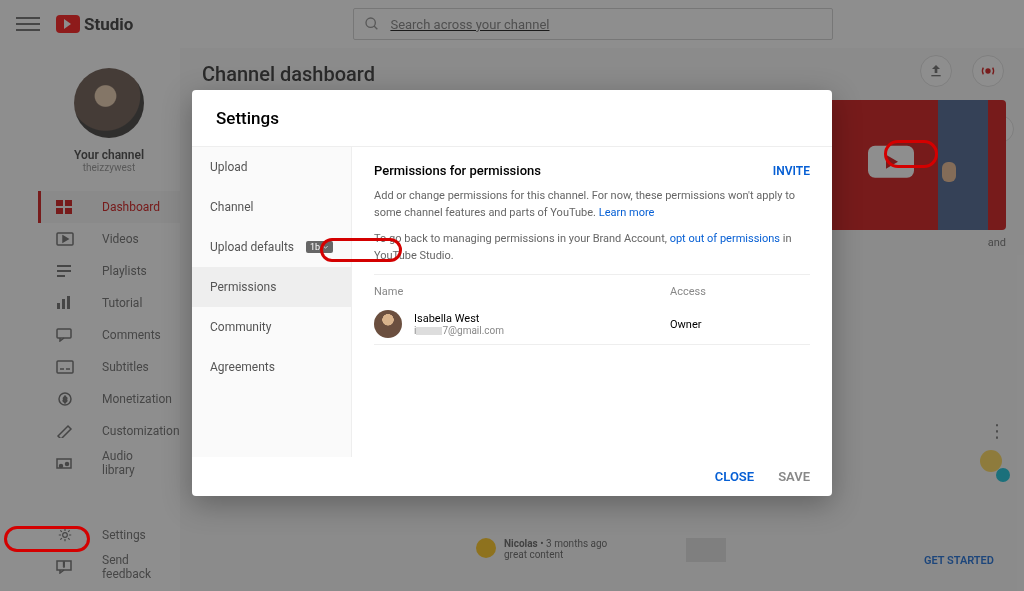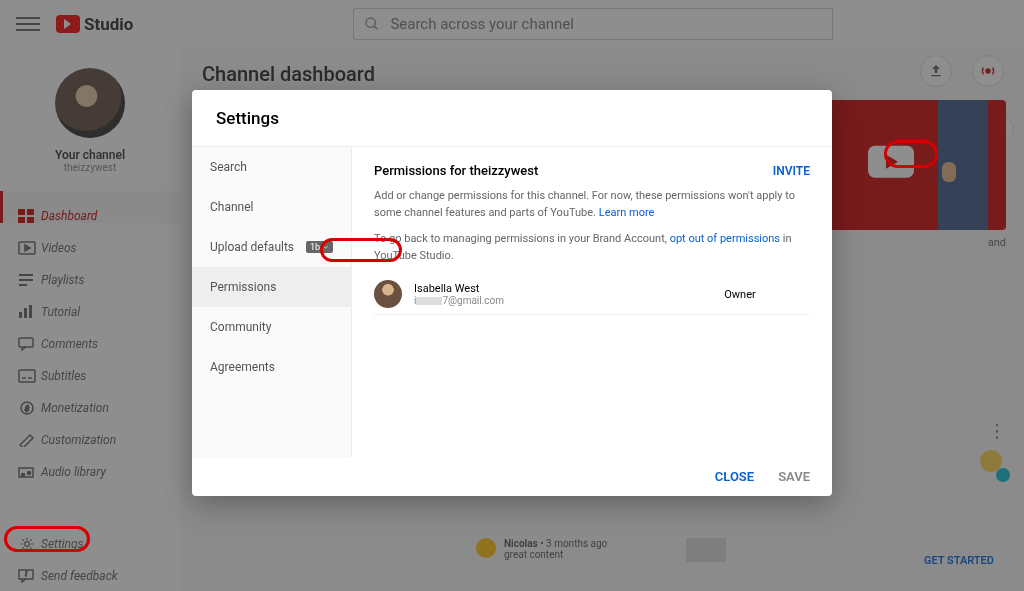--- a/index.html
+++ b/index.html
@@ -6,31 +6,31 @@
   body { width: 1024px; height: 591px; background: #f9f9f9; overflow: hidden; position: relative; }
   .topbar { height: 48px; display: flex; align-items: center; padding: 0 16px; background: #fff; }
   .menu-icon { width: 24px; height: 24px; display: flex; flex-direction: column; justify-content: center; gap: 4px; cursor: pointer; margin-right: 16px; }
   .menu-icon span { height: 2px; background: #606060; }
   .logo { display: flex; align-items: center; gap: 4px; margin-right: 40px; }
   .logo-play { width: 24px; height: 18px; background: #ff0000; border-radius: 4px; position: relative; }
   .logo-play::after { content: ""; position: absolute; left: 8px; top: 4px; border-left: 7px solid #fff; border-top: 5px solid transparent; border-bottom: 5px solid transparent; }
   .logo-text { font-weight: 700; font-size: 17px; color: #282828; }
   .search { flex: 0 0 480px; margin-left: 180px; height: 32px; border: 1px solid #ccc; border-radius: 2px; display: flex; align-items: center; padding: 0 10px; color: #888; background: #fff; }
   .search svg { margin-right: 10px; }
-  .search input { border: none; outline: none; font-size: 15px; flex: 1; background: transparent; }
+  .search input { border: none; outline: none; font-size: 13px; flex: 1; background: transparent; text-decoration: underline; }
   .top-right { position: absolute; right: 20px; top: 55px; display: flex; gap: 20px; }
   .top-right .circle { width: 32px; height: 32px; border-radius: 50%; background: #fff; border: 1px solid #ddd; display: flex; align-items: center; justify-content: center; }
   .layout { display: flex; height: calc(100% - 48px); }
-  .sidebar { width: 180px; background: #fff; display: flex; flex-direction: column; padding-top: 10px; }
+  .sidebar { width: 180px; background: #fff; display: flex; flex-direction: column; padding-top: 10px; padding-left: 38px; }
   .avatar-block { display: flex; flex-direction: column; align-items: center; padding: 10px 0 18px; }
   .avatar { width: 70px; height: 70px; border-radius: 50%; background: radial-gradient(circle at 45% 40%, #e8c9a8 18%, #5e4a3f 20% 60%, #2d2a28 62%); }
   .avatar-block .yc { font-size: 12px; font-weight: 600; margin-top: 10px; color: #333; }
   .avatar-block .handle { font-size: 10px; color: #888; }
   .nav { display: flex; flex-direction: column; }
-  .nav-item { display: flex; align-items: flex-end; gap: 5px; height: 32px; padding: 0 18px; font-size: 12px; color: #606060; cursor: pointer; font-style: italic; }
+  .nav-item { display: flex; align-items: center; gap: 28px; height: 32px; padding: 0 18px; font-size: 12px; color: #606060; cursor: pointer; }
   .nav-item.active { color: #cc0000; background: #f5f5f5; border-left: 3px solid #cc0000; padding-left: 15px; }
   .nav-item .ico { width: 18px; height: 14px; display: inline-block; }
   .sidebar-bottom { margin-top: auto; padding-bottom: 8px; }
   .main { flex: 1; padding: 14px 22px; overflow: hidden; }
   .main h1 { font-size: 20px; font-weight: 500; margin-bottom: 4px; color: #222; }
   .card { background: #fff; border: 1px solid #e5e5e5; border-radius: 4px; padding: 16px; width: 430px; }
   .card h3 { font-size: 14px; font-weight: 500; margin-bottom: 10px; }
   .video-thumb { width: 190px; height: 108px; background: linear-gradient(135deg,#5a7a99 0%, #2f4055 100%); border-radius: 2px; position: relative; color: #fff; display: flex; flex-direction: column; justify-content: flex-end; padding: 6px; font-size: 10px; }
   .video-thumb .ap { font-size: 18px; font-weight: 700; font-family: cursive; position: absolute; top: 8px; left: 8px; color: #ffd54a; }
   .video-thumb .fb { width: 40px; height: 40px; background: #3b5998; color: #fff; font-size: 28px; font-weight: 700; display: flex; align-items: center; justify-content: center; position: absolute; top: 36px; left: 14px; border-radius: 2px; }
@@ -68,21 +68,21 @@
   .invite { font-size: 12px; font-weight: 600; color: #065fd4; cursor: pointer; margin-left: 44px; }
   .dc-desc { font-size: 11px; color: #666; line-height: 1.5; margin-bottom: 10px; }
   .dc-desc a { color: #065fd4; text-decoration: none; }
   .table-head { display: flex; border-top: 1px solid #eee; padding: 10px 0 6px; font-size: 11px; color: #888; }
   .col-name { flex: 1; }
   .col-access { width: 140px; }
   .table-row { display: flex; align-items: center; padding: 6px 0; border-bottom: 1px solid #eee; }
   .row-avatar { width: 28px; height: 28px; border-radius: 50%; background: radial-gradient(circle at 50% 35%, #d9b38c 24%, #6b4f3f 26%); margin-right: 12px; }
   .row-info { flex: 1; font-size: 11px; }
   .row-info .email { color: #888; font-size: 10px; }
-  .row-access { width: 140px; font-size: 11px; text-align: center; }
+  .row-access { width: 140px; font-size: 11px; }
   .dialog-footer { display: flex; justify-content: flex-end; gap: 24px; padding: 12px 22px; }
   .dialog-footer span { font-size: 13px; font-weight: 600; cursor: pointer; }
   .btn-close { color: #065fd4; }
   .btn-save { color: #888; }
   .annot { position: absolute; border: 3px solid #d40000; border-radius: 50%; pointer-events: none; z-index: 50; }
   .annot.a1 { left: 320px; top: 238px; width: 82px; height: 24px; border-radius: 14px; }
   .annot.a2 { left: 884px; top: 140px; width: 54px; height: 28px; border-radius: 18px; }
   .annot.a3 { left: 4px; top: 526px; width: 86px; height: 26px; border-radius: 16px; }
   .badge-1b { font-size: 9px; background: #666; color: #fff; padding: 1px 4px; border-radius: 2px; display: inline-flex; align-items: center; gap: 2px; }
   .censor { display: inline-block; width: 26px; height: 8px; background: #ddd; vertical-align: middle; }
@@ -278,21 +278,21 @@
 </div>
 
 <a class="get-started">GET STARTED</a>
 
 <div class="overlay">
   <div class="dialog">
     <div class="dialog-header">Settings</div>
     <div class="dialog-body">
       <div class="dialog-nav">
         <div class="dni">
-            <span>Search</span>
+            <span>Upload</span>
           </div>
         <div class="dni">
             <span>Channel</span>
           </div>
         <div class="dni">
             <span>Upload defaults</span>
             <span class="badge-1b">
               <span>1b</span> 
               <svg width="7" height="7" viewBox="0 0 10 10" stroke="#fff" fill="none">
                 <path d="M2 3l3 3 3-3"></path>
@@ -304,25 +304,29 @@
           </div>
         <div class="dni">
             <span>Community</span>
           </div>
         <div class="dni">
             <span>Agreements</span>
           </div>
       </div>
       <div class="dialog-content">
         <div class="dc-title">
-          <h4>Permissions for theizzywest</h4>
+          <h4>Permissions for permissions</h4>
           <span class="invite">INVITE</span>
         </div>
         <p class="dc-desc"><span>Add or change permissions for this channel. For now, these permissions won't apply to some channel features and parts of YouTube. </span><a>Learn more</a></p>
         <p class="dc-desc"><span>To go back to managing permissions in your Brand Account, </span><a>opt out of permissions</a><span> in YouTube Studio.</span></p>
+        <div class="table-head">
+          <div class="col-name">Name</div>
+          <div class="col-access">Access</div>
+        </div>
         <div class="table-row">
           <div class="row-avatar"></div>
           <div class="row-info">
             <div>Isabella West</div>
             <div class="email"><span>i</span><span class="censor"></span><span>7@gmail.com</span></div>
           </div>
           <div class="row-access">Owner</div>
         </div>
       </div>
     </div>

